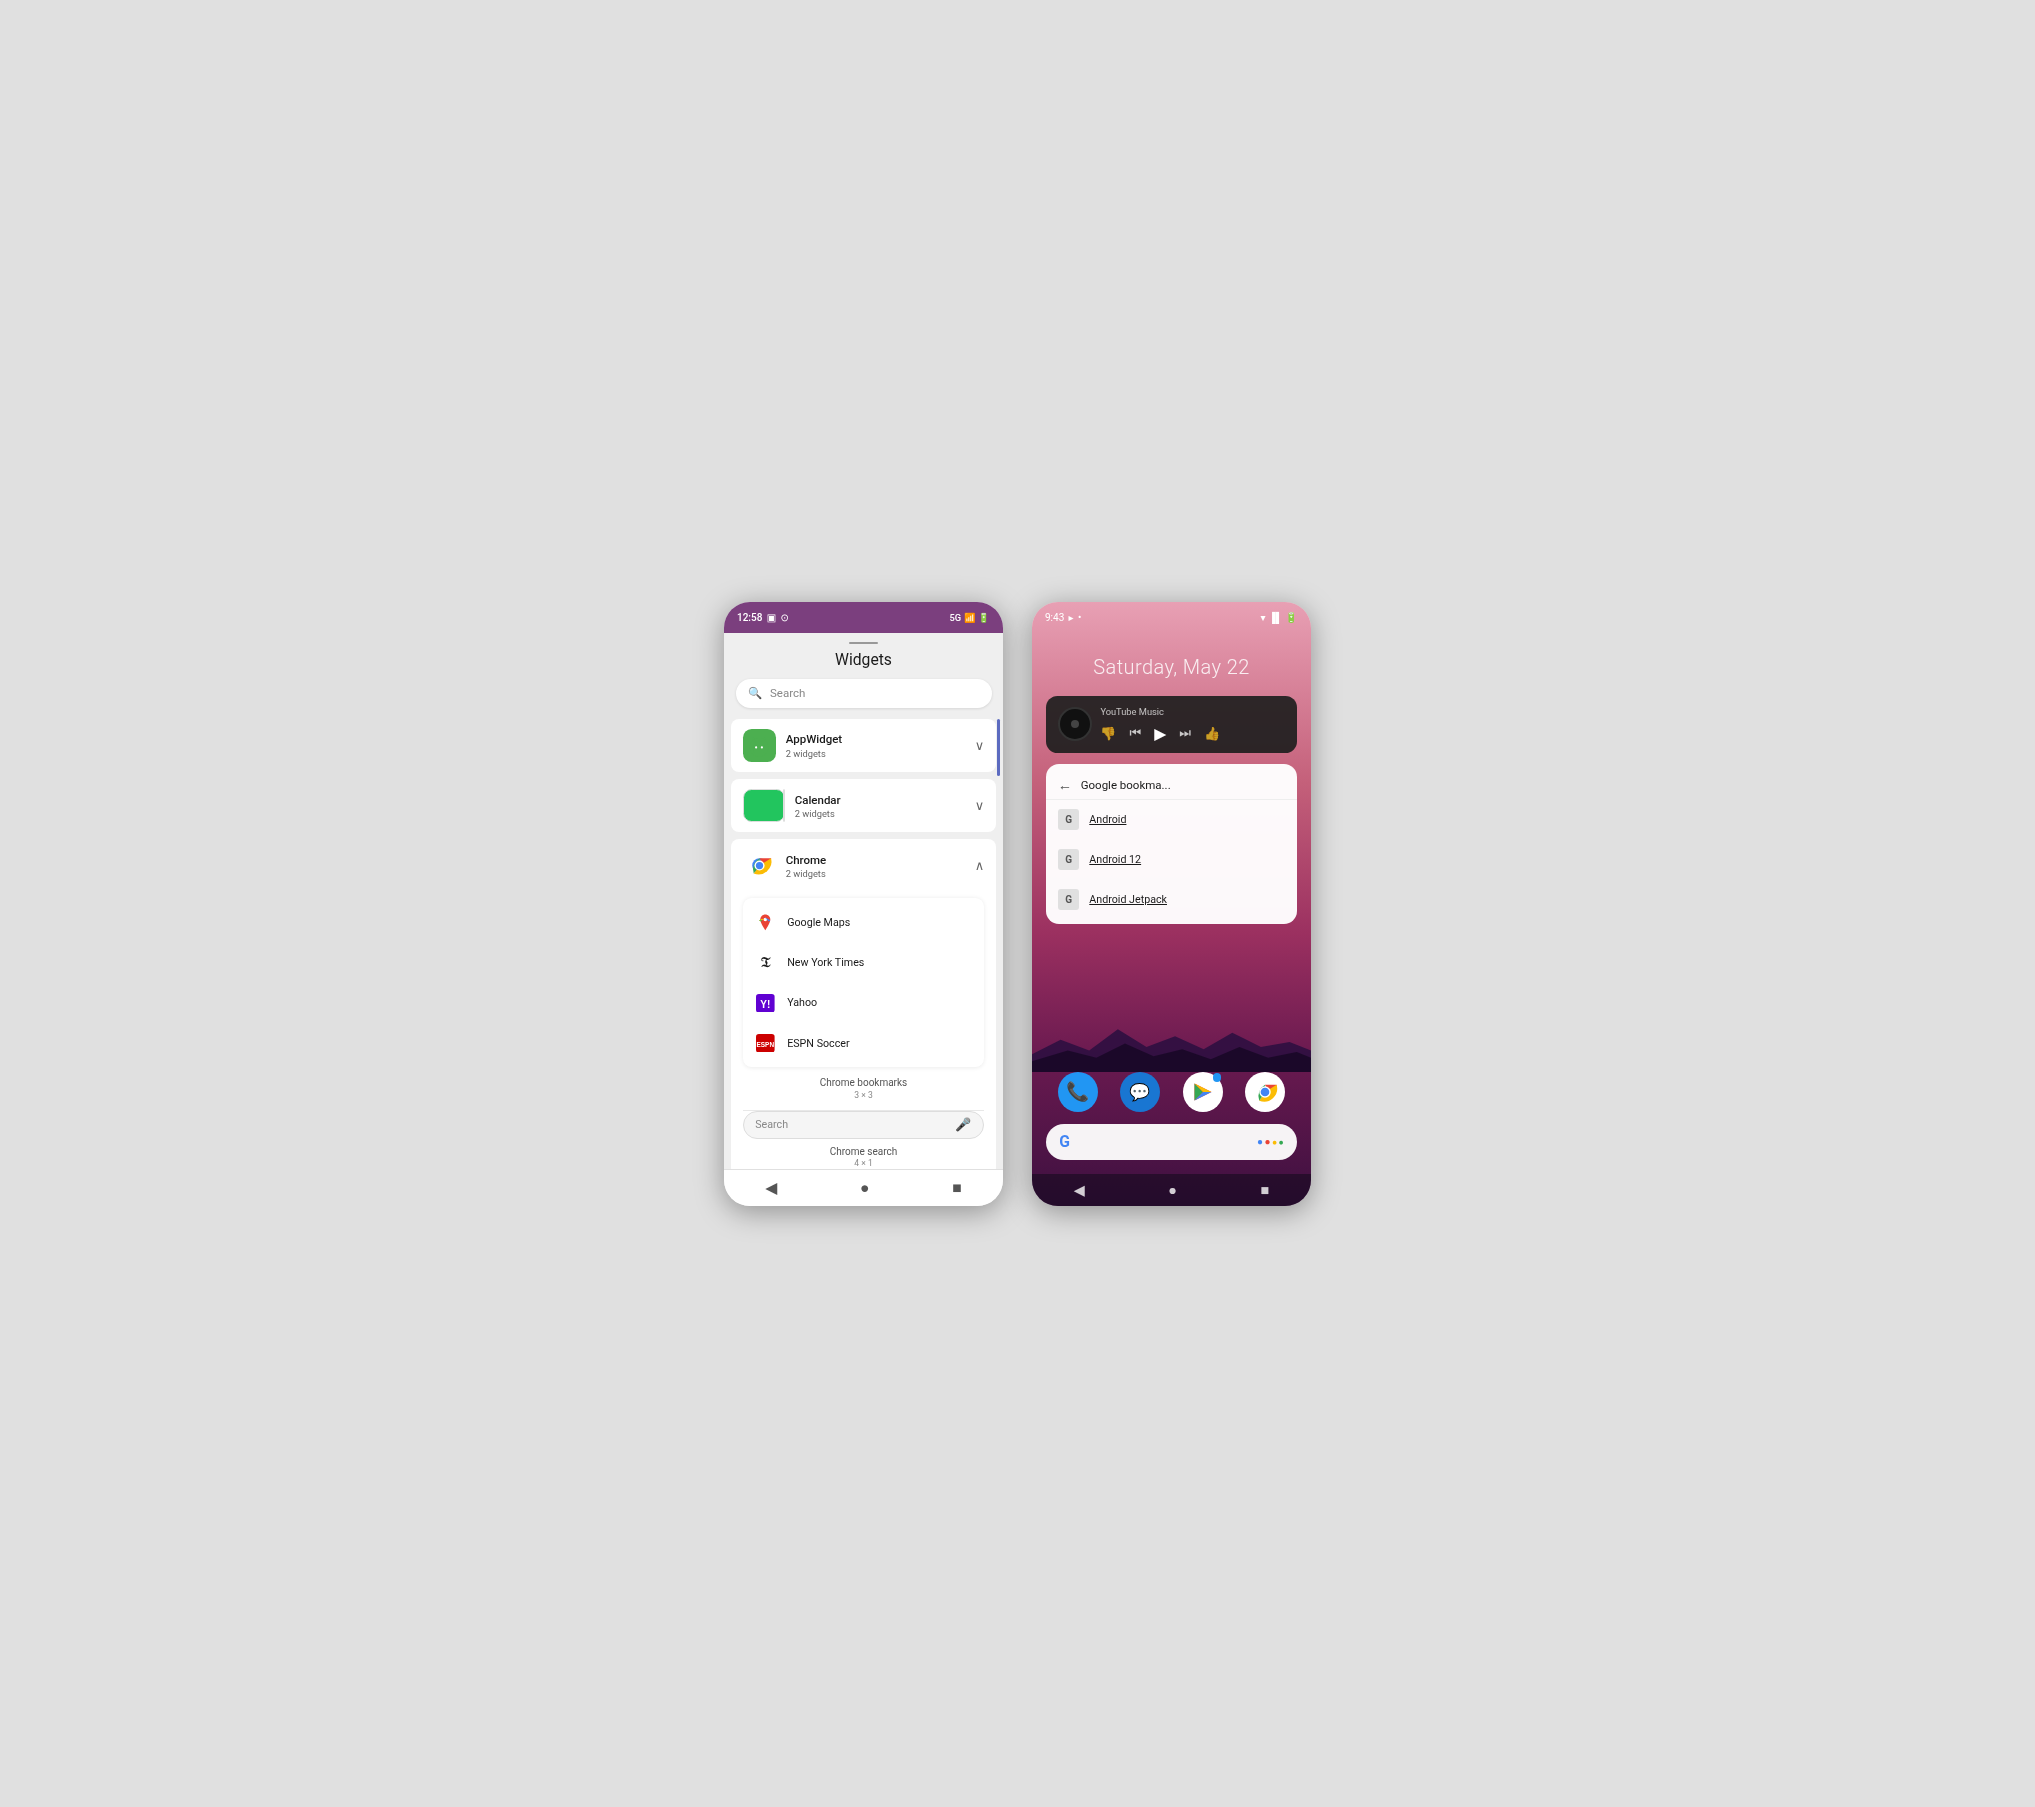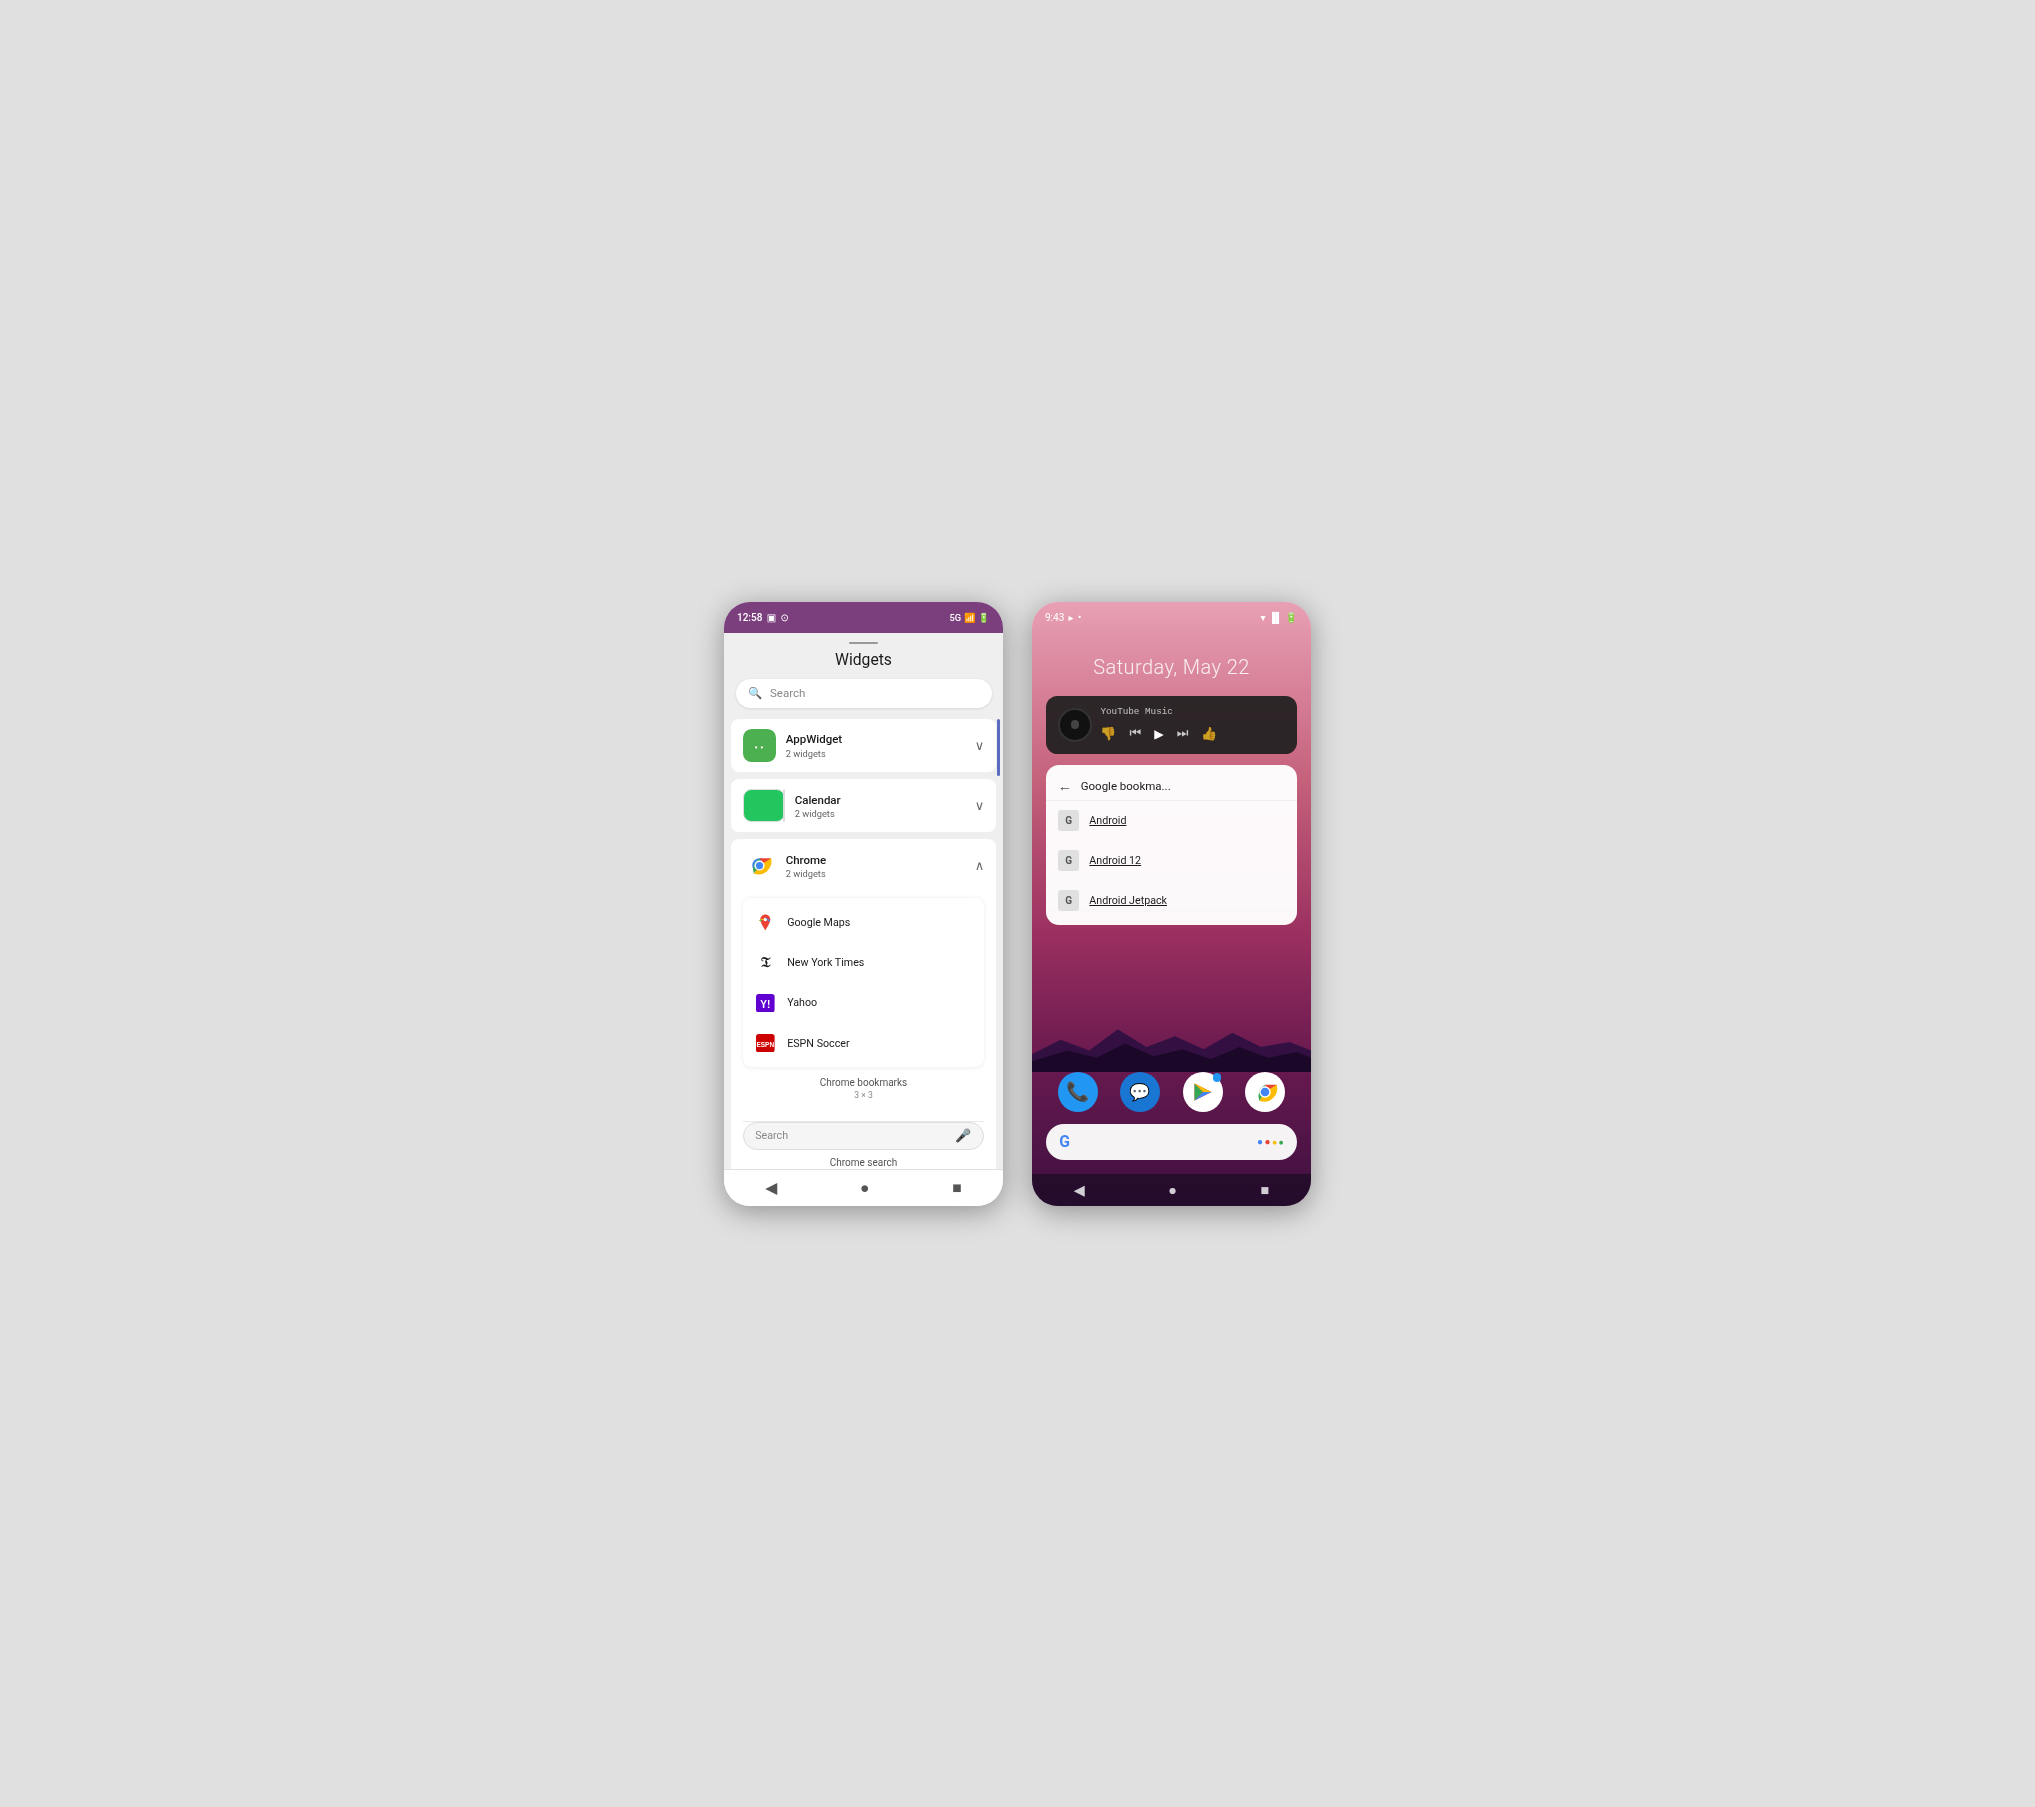--- a/index.html
+++ b/index.html
@@ -169,21 +169,21 @@
     .chrome-widget-label {
       text-align: center;
       font-size: 10px;
       color: #555;
       margin-bottom: 1.4px;
     }
     .chrome-widget-size {
       text-align: center;
       font-size: 8.6px;
       color: #888;
-      margin-bottom: 21px;
+      margin-bottom: 10px;
     }
 
     .chrome-search-bar {
       background: #f5f5f5;
       border-radius: 17px;
       border: 0.7px solid #ddd;
       display: flex;
       align-items: center;
       justify-content: space-between;
       padding: 5.7px 11.5px;
@@ -289,21 +289,21 @@
       justify-content: center;
       border: 2.1px solid #333;
       flex-shrink: 0;
     }
     .yt-album-inner {
       width: 8.6px;
       height: 8.6px;
       background: #444;
       border-radius: 50%;
     }
-    .yt-music-info { flex: 1; font-family: Liberation Mono, monospace; }
+    .yt-music-info { flex: 1; }
     .yt-music-name { color: rgba(255,255,255,0.7); font-size: 9.3px; margin-bottom: 7.2px; }
     .yt-controls {
       display: flex;
       align-items: center;
       gap: 13px;
     }
     .yt-ctrl-btn { color: rgba(255,255,255,0.75); font-size: 13px; cursor: pointer; }
     .yt-play-btn { color: white; font-size: 15.7px; cursor: pointer; }
 
     

